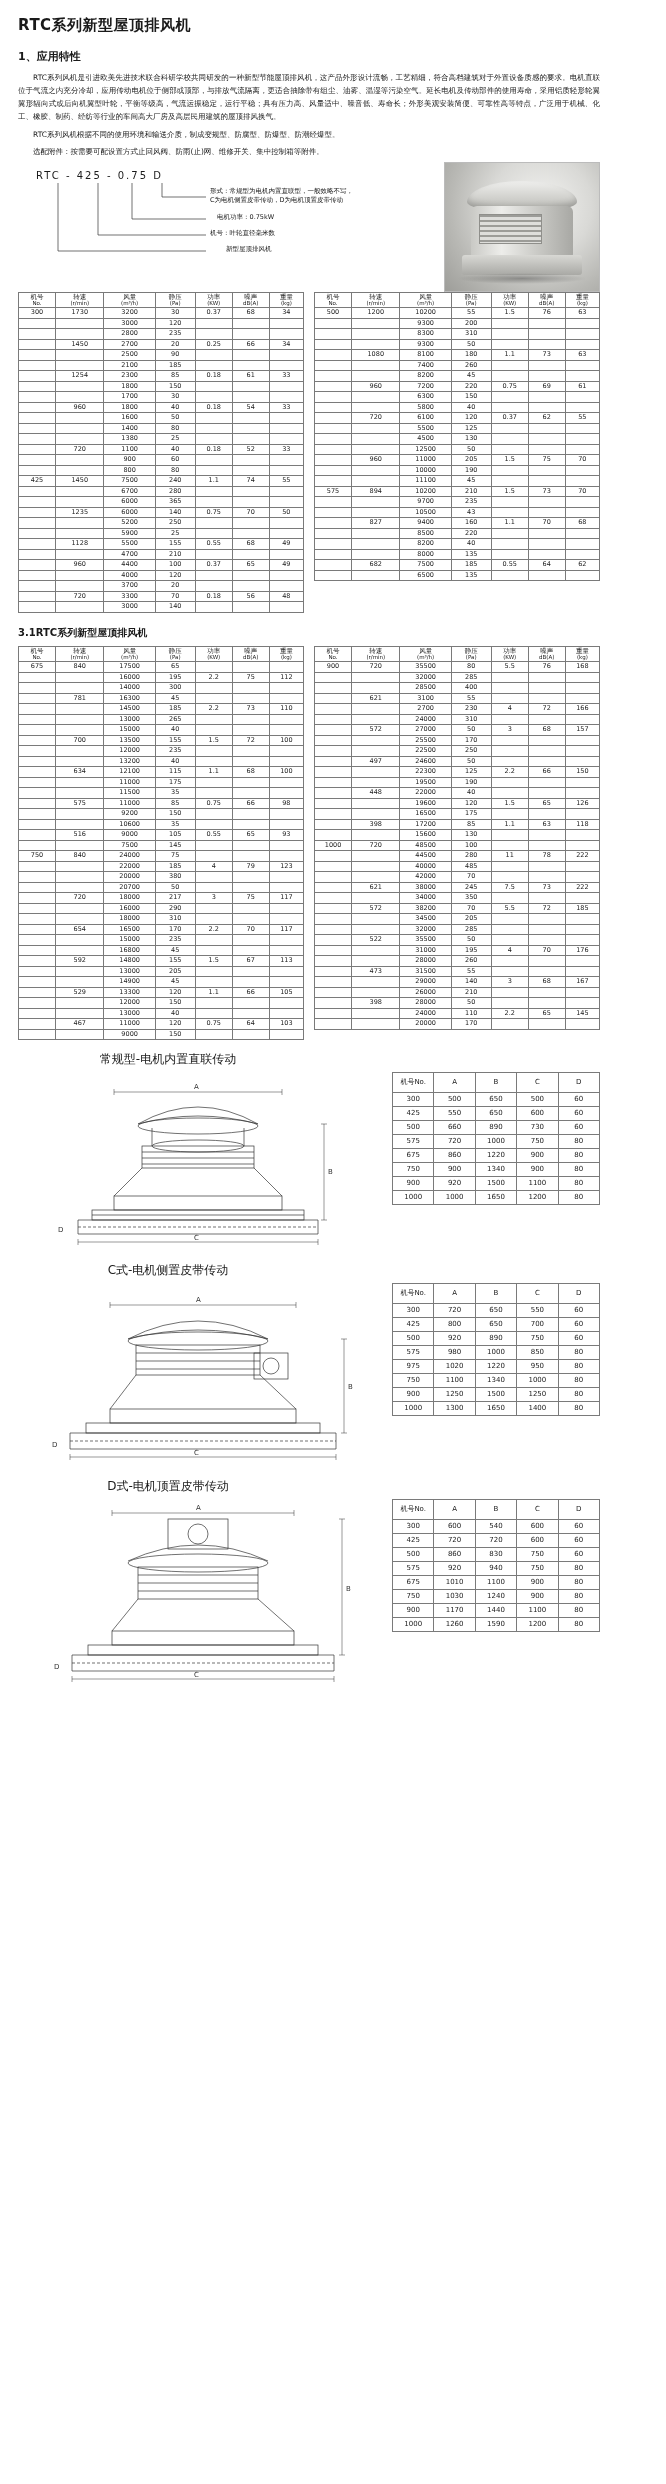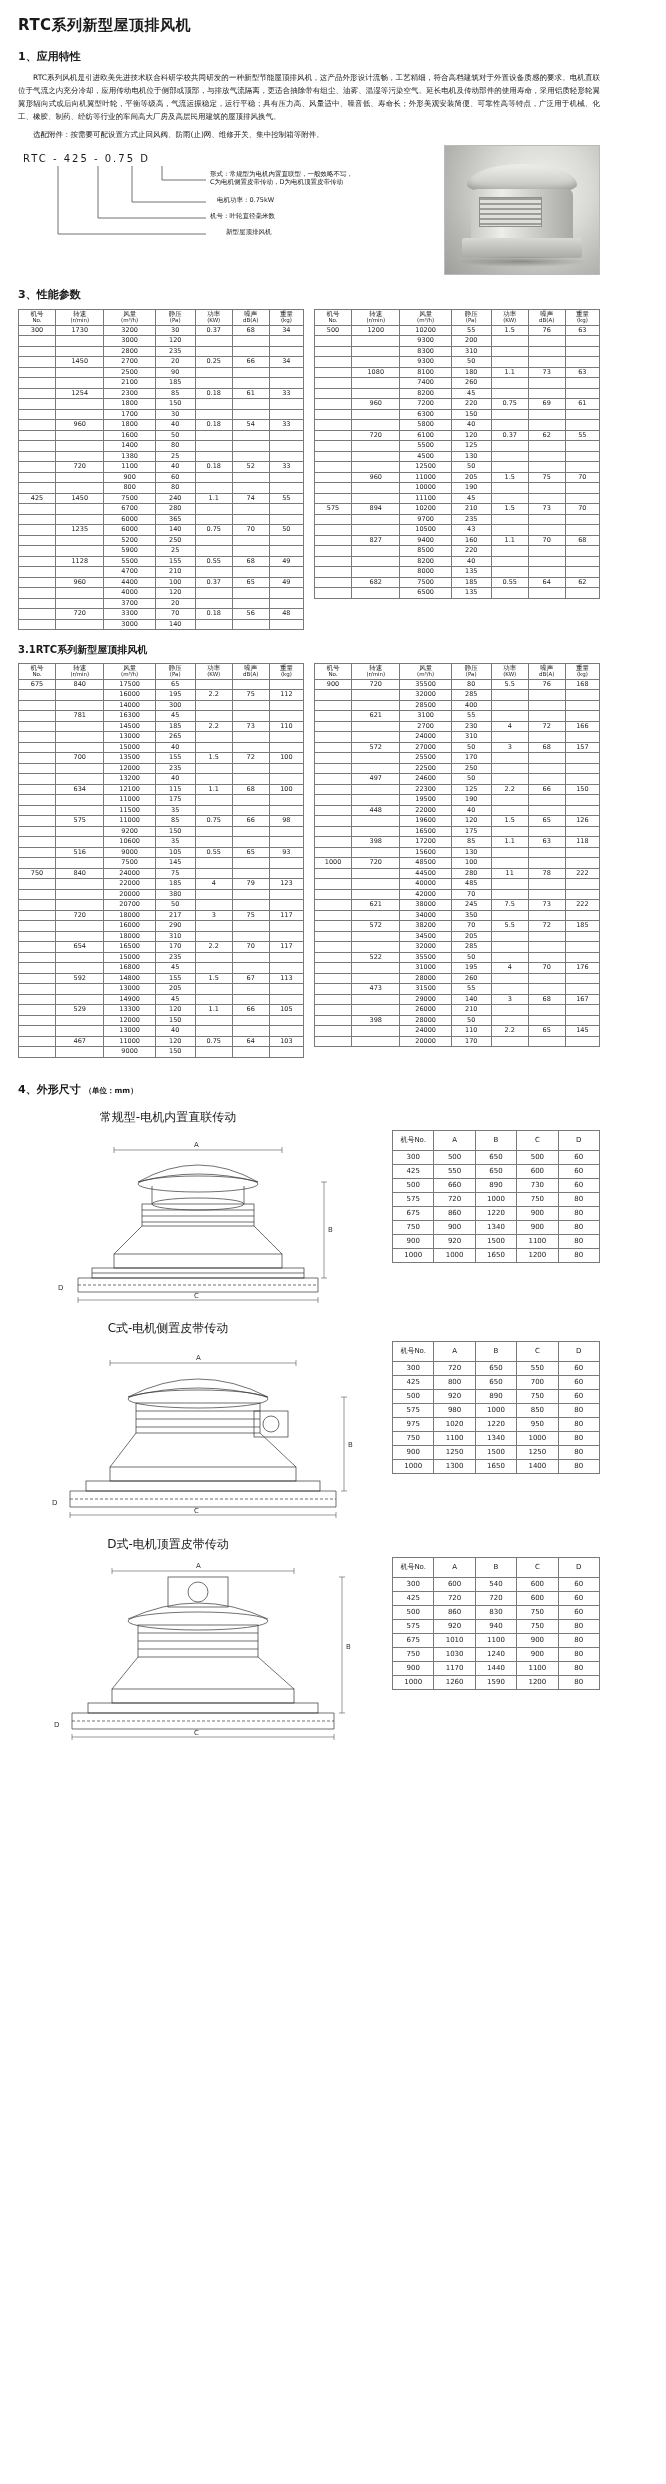--- a/index.html
+++ b/index.html
@@ -21,21 +21,21 @@
   }
   h3.subsec{
     font-size:10px;font-weight:bold;margin:12px 0 6px 0;
   }
   p.body-text{
     font-size:7.5px;line-height:1.75;margin:0 0 4px 0;text-align:justify;text-indent:2em;
   }
   
   .model-block{display:flex;gap:8px;align-items:flex-start;margin-top:4px;}
   .model-left{flex:0 0 400px;position:relative;}
-  .model-code{font-size:10px;letter-spacing:2px;margin:6px 0 0 5px;font-family:"DejaVu Sans",sans-serif;}
+  .model-code{font-size:10px;letter-spacing:2px;margin:6px 0 0 18px;font-family:"DejaVu Sans",sans-serif;}
   .leader-wrap{position:relative;height:86px;margin-left:18px;}
   .leader-txt{position:absolute;font-size:6.5px;line-height:1.35;white-space:nowrap;}
   .fan-photo{
     flex:1 1 auto;height:128px;border:1px solid #bbb;
     background:
       radial-gradient(circle at 62% 34%, #f3f3f1 0%, #d9d9d6 40%, #b9b9b5 70%, #9d9d99 100%);
     position:relative;overflow:hidden;
   }
   .fan-photo .cap{
     position:absolute;left:14%;top:14%;width:72%;height:24%;
@@ -96,20 +96,21 @@
 </head>
 <body>
 
 <div class="page">
 
   <div class="pad">
     <h1 class="doc-title">RTC系列新型屋顶排风机</h1>
 
     <h2 class="sec">1、应用特性</h2>
     <p class="body-text">RTC系列风机是引进欧美先进技术联合科研学校共同研发的一种新型节能屋顶排风机，这产品外形设计流畅，工艺精细，符合高档建筑对于外置设备质感的要求。电机直联位于气流之内充分冷却，应用传动电机位于侧部或顶部，与排放气流隔离，更适合抽除带有组尘、油雾、温湿等污染空气。延长电机及传动部件的使用寿命，采用铝质轻形轮翼翼形辐向式或后向机翼型叶轮，平衡等级高，气流运振稳定，运行平稳；具有压力高、风量适中、噪音低、寿命长；外形美观安装简便、可靠性高等特点，广泛用于机械、化工、橡胶、制药、经纺等行业的车间高大厂房及高层民用建筑的屋顶排风换气。</p>
+    <p class="body-text">RTC系列风机根据不同的使用环境和输送介质，制成变规型、防腐型、防爆型、防潮经爆型。</p>
     <p class="body-text">选配附件：按需要可配设置方式止回风阀、防雨(止)网、维修开关、集中控制箱等附件。</p>
 
     <div class="model-block">
       <div class="model-left">
         <div class="model-code">RTC  -  425 - 0.75   D</div>
         <div class="leader-wrap">
           <svg width="400" height="86">
 
             <line x1="126" y1="0" x2="126" y2="14" stroke="#333" stroke-width="0.7"></line>
             <line x1="126" y1="14" x2="170" y2="14" stroke="#333" stroke-width="0.7"></line>
@@ -134,21 +135,20 @@
       </div>
       <div class="fan-photo">
         <div class="cap"></div>
         <div class="body"></div>
         <div class="louver"></div>
         <div class="base"></div>
         <div class="shadow"></div>
       </div>
     </div>
 
-    <h2 class="sec">3、性能参数</h2>
     <div class="two-col">
       <div>
         <table class="spec">
           <colgroup>
               <col style="width:13%">
               <col style="width:17%">
               <col style="width:18%">
               <col style="width:14%">
               <col style="width:13%">
               <col style="width:13%">
@@ -1464,24 +1464,20 @@
                 <td>170</td>
                 <td></td>
                 <td></td>
                 <td></td>
               </tr>
             </tbody>
         </table>
       </div>
     </div>
 
-    <h2 class="sec" style="margin-top:24px;">
-      <span>4、外形尺寸</span>
-      <span class="unit">（单位：mm）</span>
-    </h2>
 
     <div class="dim-caption" style="width:300px;">常规型-电机内置直联传动</div>
     <div class="dim-row">
       <div class="drawing">
         <svg width="360" height="175" viewBox="0 0 360 175">
           <g stroke="#333" fill="none" stroke-width="0.7">
 
             <path d="M120 52 Q180 18 240 52"></path>
             <path d="M120 52 Q180 36 240 52"></path>
             <ellipse cx="180" cy="54" rx="60" ry="8"></ellipse>

